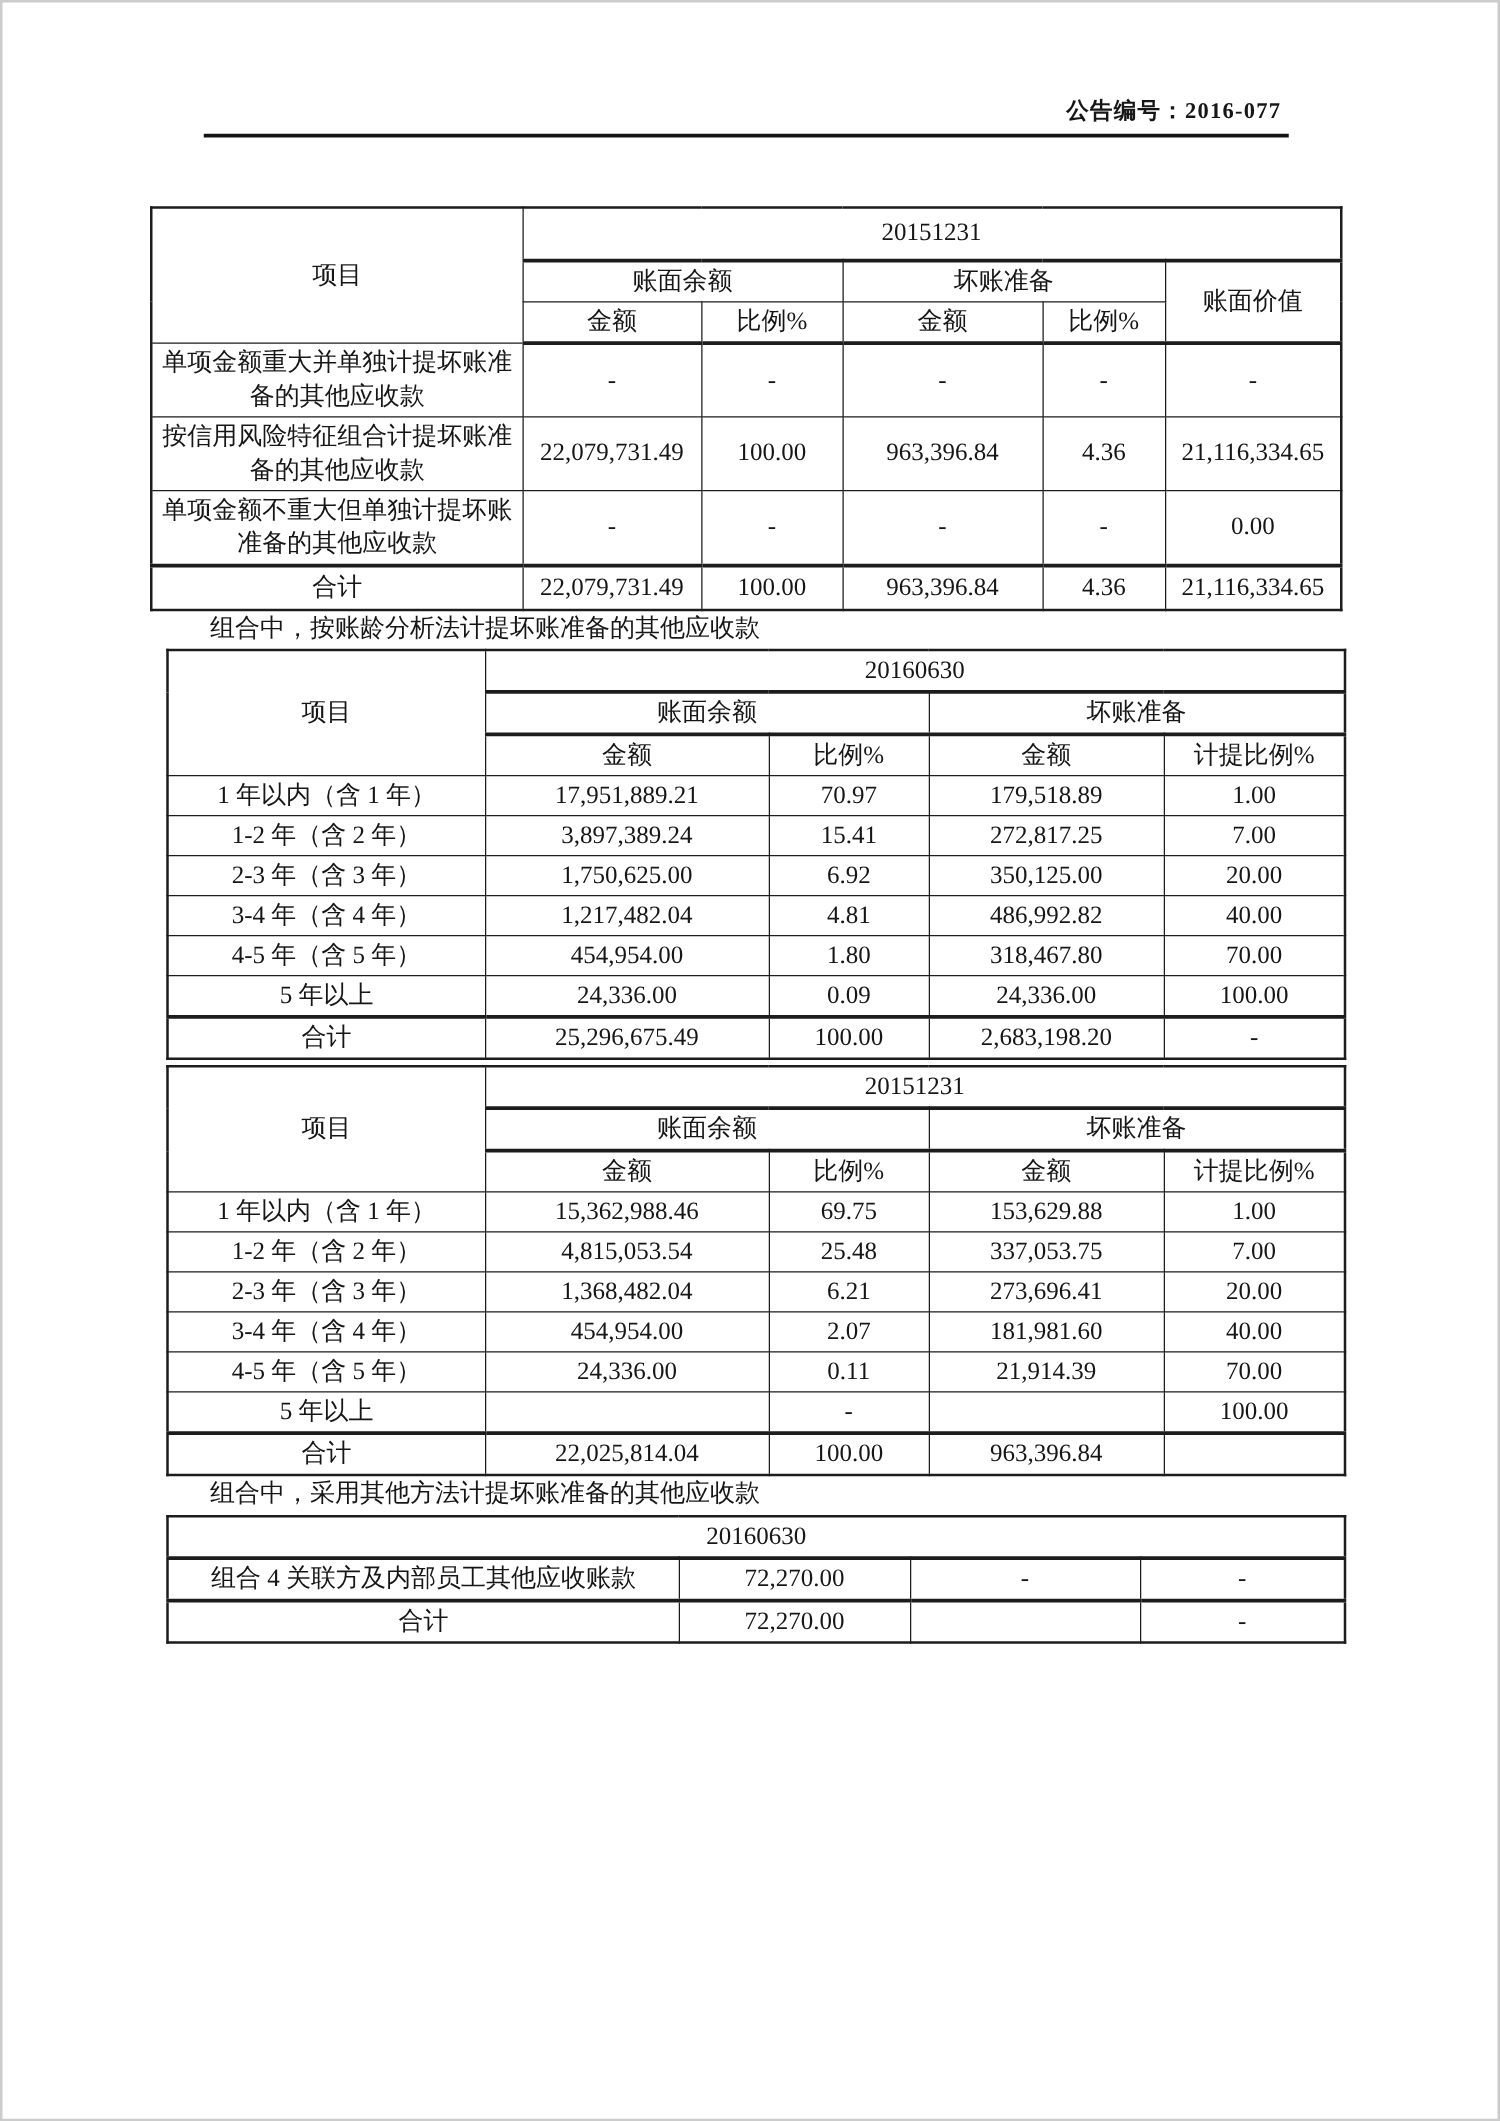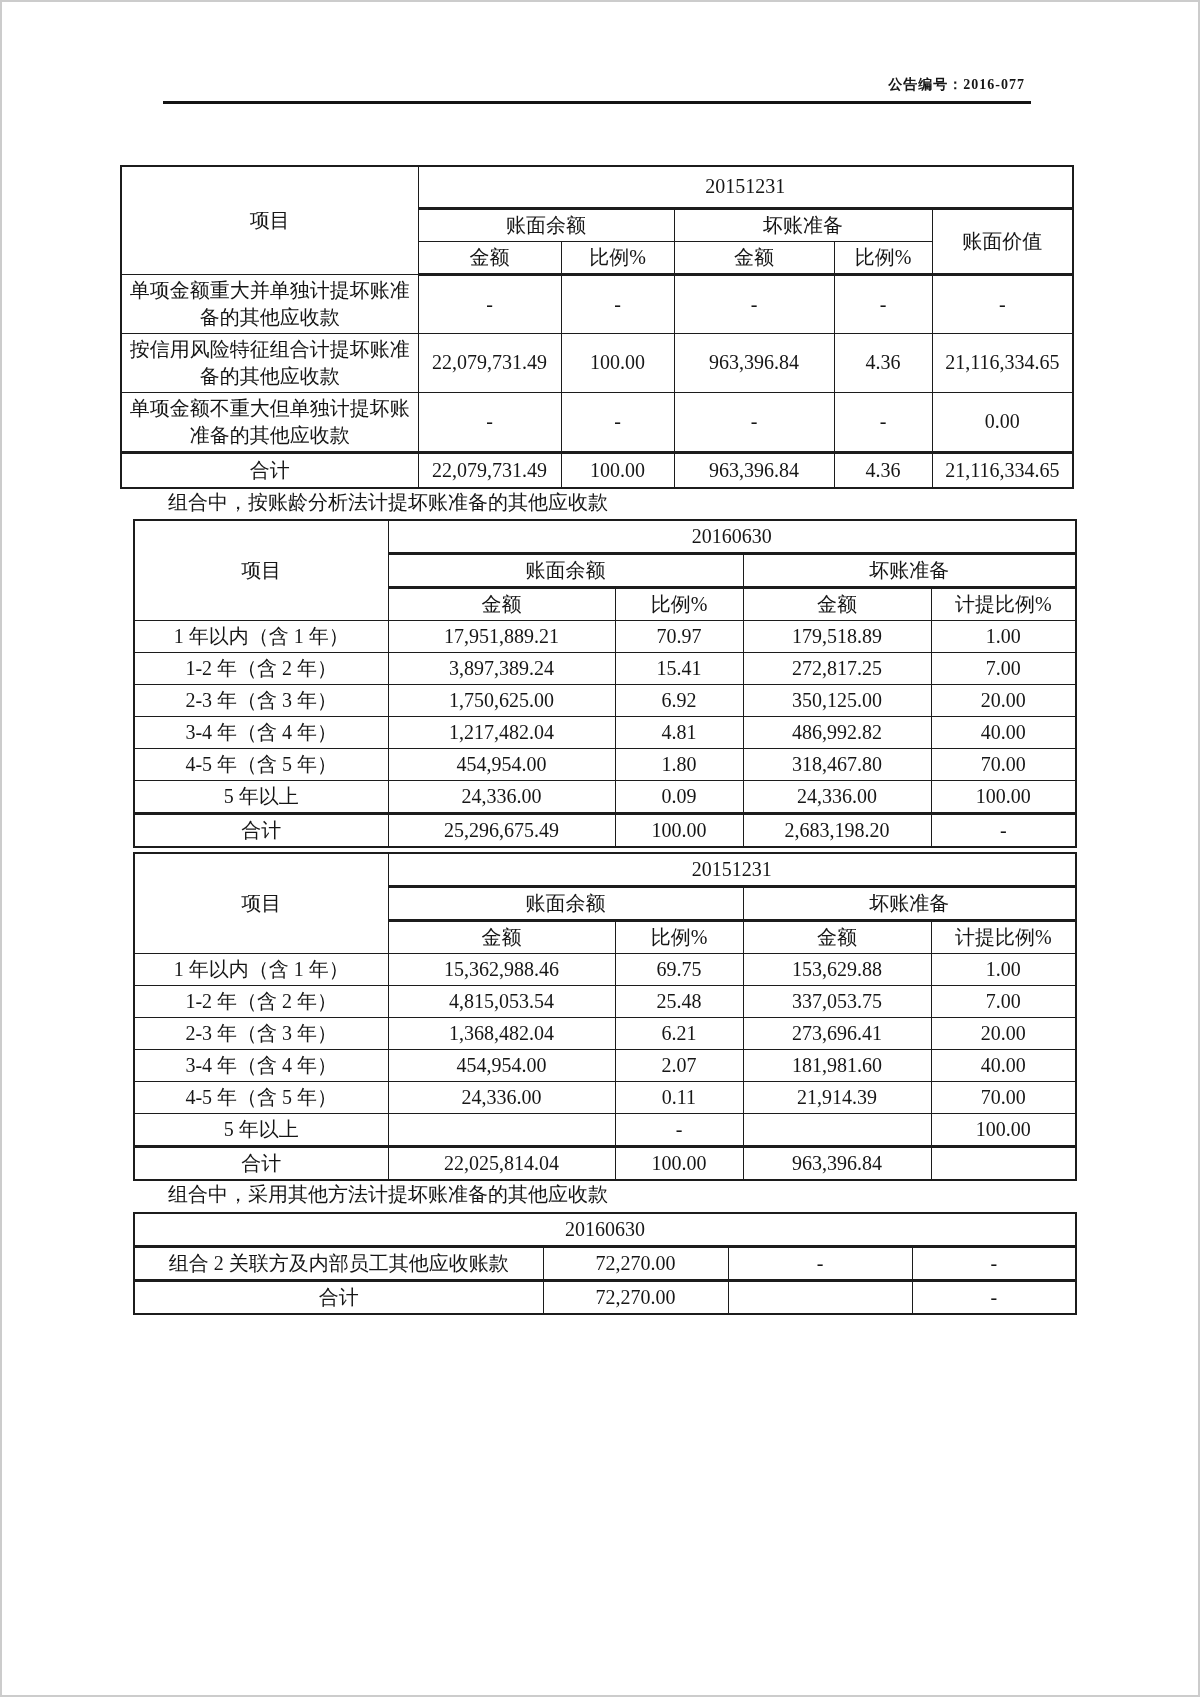--- a/index.html
+++ b/index.html
@@ -8,21 +8,21 @@
     background:#ffffff;
     position:relative;
     font-family:"Liberation Serif","DejaVu Serif",serif;
     color:#161616;
     box-shadow: inset 0 0 0 2px #cccccc;
   }
   .doc-header {
     position:absolute; top:76px; left:163px; width:862px;
     border-bottom:3px solid #141414;
     text-align:right; padding-bottom:7px; padding-right:6px;
-    font-size:14px; font-weight:bold; letter-spacing:1px;
+    font-size:18px; font-weight:bold; letter-spacing:1px;
   }
   .section-title {
     position:absolute; left:168px;
     font-size:20px; color:#161616;
   }
   #sec1 { top:489px; }
   #sec2 { top:1181px;font-family:Liberation Mono, monospace; }
 
   table.t {
     position:absolute; border-collapse:collapse; table-layout:fixed;
@@ -277,21 +277,21 @@
       <col style="width:184px">
       <col style="width:164px">
   </colgroup>
   <thead>
     <tr style="height:30px">
       <th colspan="4" class="bb2">20160630</th>
     </tr>
   </thead>
   <tbody>
     <tr style="height:32px">
-      <td class="item">组合 2 关联方及内部员工其他应收账款</td>
+      <td class="item">组合 4 关联方及内部员工其他应收账款</td>
       <td class="num">72,270.00</td>
       <td class="num">-</td>
       <td class="num">-</td>
     </tr>
     <tr style="height:32px">
       <td class="bt2">合计</td>
       <td class="num bt2">72,270.00</td>
       <td class="num bt2"></td>
       <td class="num bt2">-</td>
     </tr>

